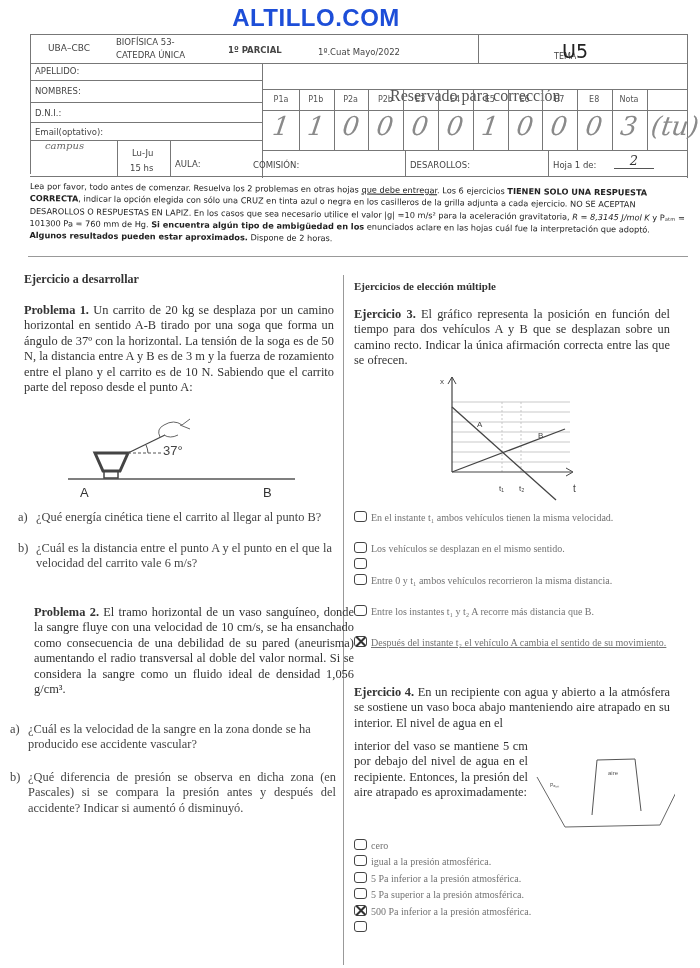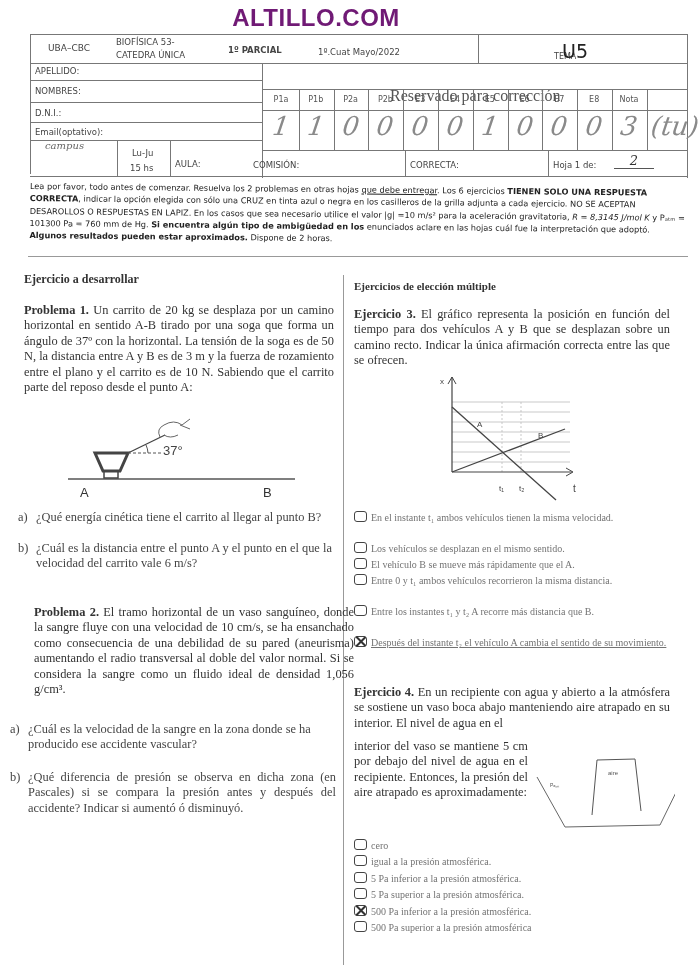--- a/index.html
+++ b/index.html
@@ -2,21 +2,21 @@
 <html><head>
 <meta charset="utf-8">
 <style>
   html, body { margin: 0; padding: 0; }
   body {
     width: 700px; height: 968px; background: #ffffff; position: relative; overflow: hidden;
     font-family: "Liberation Serif", serif; color: #222;
   }
   .site-title {
     position: absolute; left: 0; top: 4px; width: 632px; text-align: center;
-    font-family: "Liberation Sans", sans-serif; font-weight: bold; font-size: 24px; color: #701a75; letter-spacing: 0.5px;
+    font-family: "Liberation Sans", sans-serif; font-weight: bold; font-size: 24px; color: #1d4ed8; letter-spacing: 0.5px;
   }
   .hdr { position: absolute; font-family: "DejaVu Sans", sans-serif; color: #444; font-size: 8.5px; }
   .line { position: absolute; background: #777; }
   .vline { position: absolute; background: #777; width: 1px; }
   .grade-cell { position: absolute; width: 32px; text-align: center; font-size: 8px; color: #555; font-family: "DejaVu Sans", sans-serif; }
   .grade-val { position: absolute; width: 32px; text-align: center; font-size: 26px; color: #8a8a8a; font-family: "DejaVu Serif", serif; font-style: italic; transform: skewX(-8deg); }
   .instructions {
     position: absolute; left: 30px; top: 180px; width: 656px; font-family: "DejaVu Sans", sans-serif;
     font-size: 8.2px; line-height: 12.3px; color: #222; transform: rotate(0.6deg); transform-origin: left top;
   }
@@ -78,21 +78,21 @@
   <div class="hdr" style="left:175px;top:159px;">AULA:</div>
 
   <div class="hdr" style="left:390px;top:87px;font-size:16px;color:#555;font-family:Liberation Serif, serif;">Reservado para corrección</div>
   <div class="line" style="left:262px;top:89px;width:426px;height:1px;"></div>
   <div class="line" style="left:262px;top:110px;width:426px;height:1px;"></div>
   <div class="line" style="left:262px;top:150px;width:426px;height:1px;"></div>
   <div class="line" style="left:30px;top:176px;width:658px;height:1px;"></div>
 
   <div class="hdr" style="left:253px;top:160px;">COMISIÓN:</div>
   <div class="vline" style="left:405px;top:150px;height:27px;"></div>
-  <div class="hdr" style="left:410px;top:160px;">CORRECTA:</div>
+  <div class="hdr" style="left:410px;top:160px;">DESAROLLOS:</div>
   <div class="vline" style="left:548px;top:150px;height:27px;"></div>
   <div class="hdr" style="left:553px;top:160px;">Hoja 1 de:</div>
   <div class="hdr" style="left:614px;top:153px;font-family:'DejaVu Serif',serif;font-style:italic;font-size:13px;color:#333;border-bottom:1px solid #555;width:40px;text-align:center;">2</div>
 
   <div id="grade-grid">
       <div class="vline" style="left: 298.8px; top: 89px; height: 61px;"></div>
       <div class="grade-cell" style="left: 265px; top: 95px;">P1a</div>
       <div class="grade-val" style="left: 265px; top: 111px;">1</div>
       <div class="vline" style="left: 333.6px; top: 89px; height: 61px;"></div>
       <div class="grade-cell" style="left: 299.8px; top: 95px;">P1b</div>
@@ -204,21 +204,21 @@
   <text x="143" y="120" font-size="10" fill="#444" font-family="Liberation Sans, sans-serif">t</text>
   <text x="47" y="55" font-size="8" fill="#444" font-family="Liberation Sans, sans-serif">A</text>
   <text x="108" y="66" font-size="8" fill="#444" font-family="Liberation Sans, sans-serif">B</text>
   <text x="69" y="119" font-size="8" fill="#444" font-family="Liberation Sans, sans-serif">t₁</text>
   <text x="89" y="119" font-size="8" fill="#444" font-family="Liberation Sans, sans-serif">t₂</text>
 </svg>
 
 <div id="e3-options">
     <div class="opt" style="top: 510px;"><span class="box"></span><span>En el instante t₁ ambos vehículos tienen la misma velocidad.</span></div>
     <div class="opt" style="top: 541px;"><span class="box"></span><span>Los vehículos se desplazan en el mismo sentido.</span></div>
-    <div class="opt" style="top: 557px;"><span class="box"></span><span>El vehículo B se mueve más rápidamente que el A.</span></div>
+    <div class="opt" style="top: 557px;"><span class="box"></span></div>
     <div class="opt" style="top: 573px;"><span class="box"></span><span>Entre 0 y t₁ ambos vehículos recorrieron la misma distancia.</span></div>
     <div class="opt" style="top: 604px;"><span class="box"></span><span>Entre los instantes t₁ y t₂ A recorre más distancia que B.</span></div>
     <div class="opt" style="top: 635px; text-decoration: underline;"><span class="box x"></span><span>Después del instante t₂ el vehículo A cambia el sentido de su movimiento.</span></div>
   </div>
 
 <div class="col" style="left:354px;top:685px;width:316px;">
   <span class="b">Ejercicio 4.</span><span> En un recipiente con agua y abierto a la atmósfera se sostiene un vaso boca abajo manteniendo aire atrapado en su interior. El nivel de agua en el</span>
 </div>
 <div class="col" style="left:354px;top:739px;width:174px;">interior del vaso se mantiene 5 cm por debajo del nivel de agua en el recipiente. Entonces, la presión del aire atrapado es aproximadamente:</div>
 
@@ -228,14 +228,14 @@
   <text x="73" y="20" font-size="6" fill="#555" font-family="Liberation Sans, sans-serif">aire</text>
   <text x="15" y="32" font-size="5" fill="#555" font-family="Liberation Sans, sans-serif">Pₐₜₘ</text>
 </svg>
 
 <div id="e4-options">
     <div class="opt" style="top: 838px;"><span class="box"></span><span>cero</span></div>
     <div class="opt" style="top: 854px;"><span class="box"></span><span>igual a la presión atmosférica.</span></div>
     <div class="opt" style="top: 871px;"><span class="box"></span><span>5 Pa inferior a la presión atmosférica.</span></div>
     <div class="opt" style="top: 887px;"><span class="box"></span><span>5 Pa superior a la presión atmosférica.</span></div>
     <div class="opt" style="top: 904px;"><span class="box x"></span><span>500 Pa inferior a la presión atmosférica.</span></div>
-    <div class="opt" style="top: 920px;"><span class="box"></span><span>500 Pa superior a la presión atmosférica</span></div>
+    <div class="opt" style="top: 920px;"><span class="box"></span></div>
   </div>
 
 </body></html>

